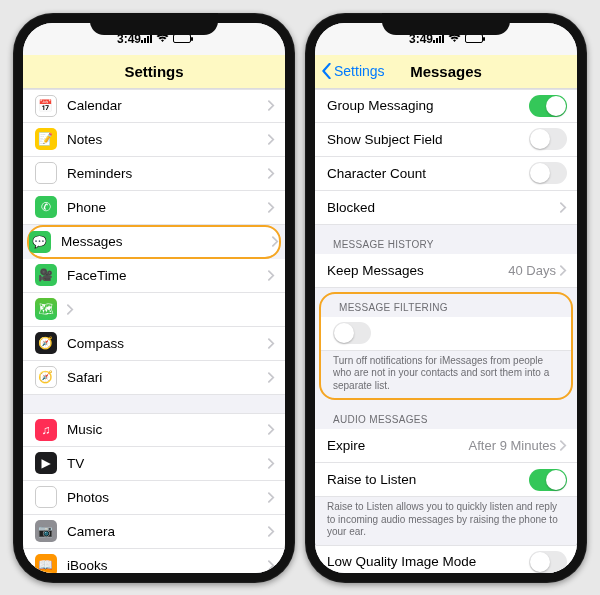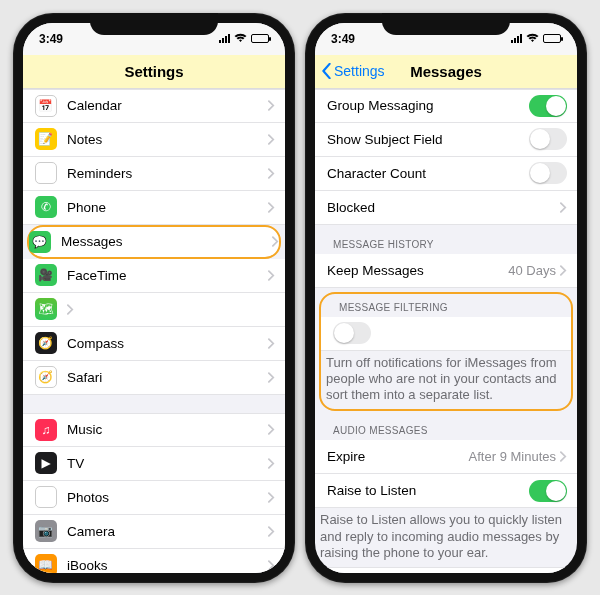--- a/index.html
+++ b/index.html
@@ -21,21 +21,21 @@
     border-radius: 30px; overflow: hidden; position: relative;
     display: flex; flex-direction: column;
   }
   .notch {
     position: absolute; top: 0; left: 50%; transform: translateX(-50%);
     width: 128px; height: 22px; background: #111;
     border-bottom-left-radius: 14px; border-bottom-right-radius: 14px;
     z-index: 10;
   }
   .statusbar {
-    height: 32px; display: flex; justify-content: space-between; align-items: center;
+    height: 32px; display: flex; justify-content: center; align-items: center;
     padding: 0 16px; font-size: 12px; font-weight: 600; background: #f7f7f7;
   }
   .statusbar .right { display:flex; align-items:center; gap:4px; }
   .sig { display:inline-flex; align-items:flex-end; gap:1px; }
   .sig span { width:2px; background:#000; }
   .sig span:nth-child(1){height:3px}.sig span:nth-child(2){height:5px}.sig span:nth-child(3){height:7px}.sig span:nth-child(4){height:9px}
   .batt { width:18px; height:9px; border:1px solid #000; border-radius:2px; position:relative; }
   .batt::after{content:"";position:absolute;right:-3px;top:2px;width:2px;height:4px;background:#000;border-radius:1px;}
   .batt .fill{height:100%;width:55%;background:#000;}
   .navbar {
@@ -49,21 +49,21 @@
   }
   .navbar .back svg{width:11px;height:16px;margin-right:2px}
   .content { flex:1; overflow:hidden; }
   .group-spacer { height:18px; }
   .section-header {
     font-size:10px; color:#6d6d72; padding:14px 12px 4px; text-transform:uppercase;
     letter-spacing:0.3px;
     margin-left:6px;
   }
   .section-footer {
-    font-size:13px; color:#6d6d72; padding:4px 5px 6px; line-height:1.25;
+    font-size:10px; color:#6d6d72; padding:4px 12px 6px; line-height:1.25;
   }
   .cell {
     background:#fff; min-height:34px;
     display:flex; align-items:center; padding:0 10px 0 12px;
     border-bottom:1px solid #e3e3e6; font-size:13.5px; position:relative;
   }
   .cell:first-of-type { border-top:1px solid #e3e3e6; }
   .cell .icon {
     width:22px; height:22px; border-radius:5px; margin-right:10px;
     display:flex; align-items:center; justify-content:center; flex-shrink:0;

